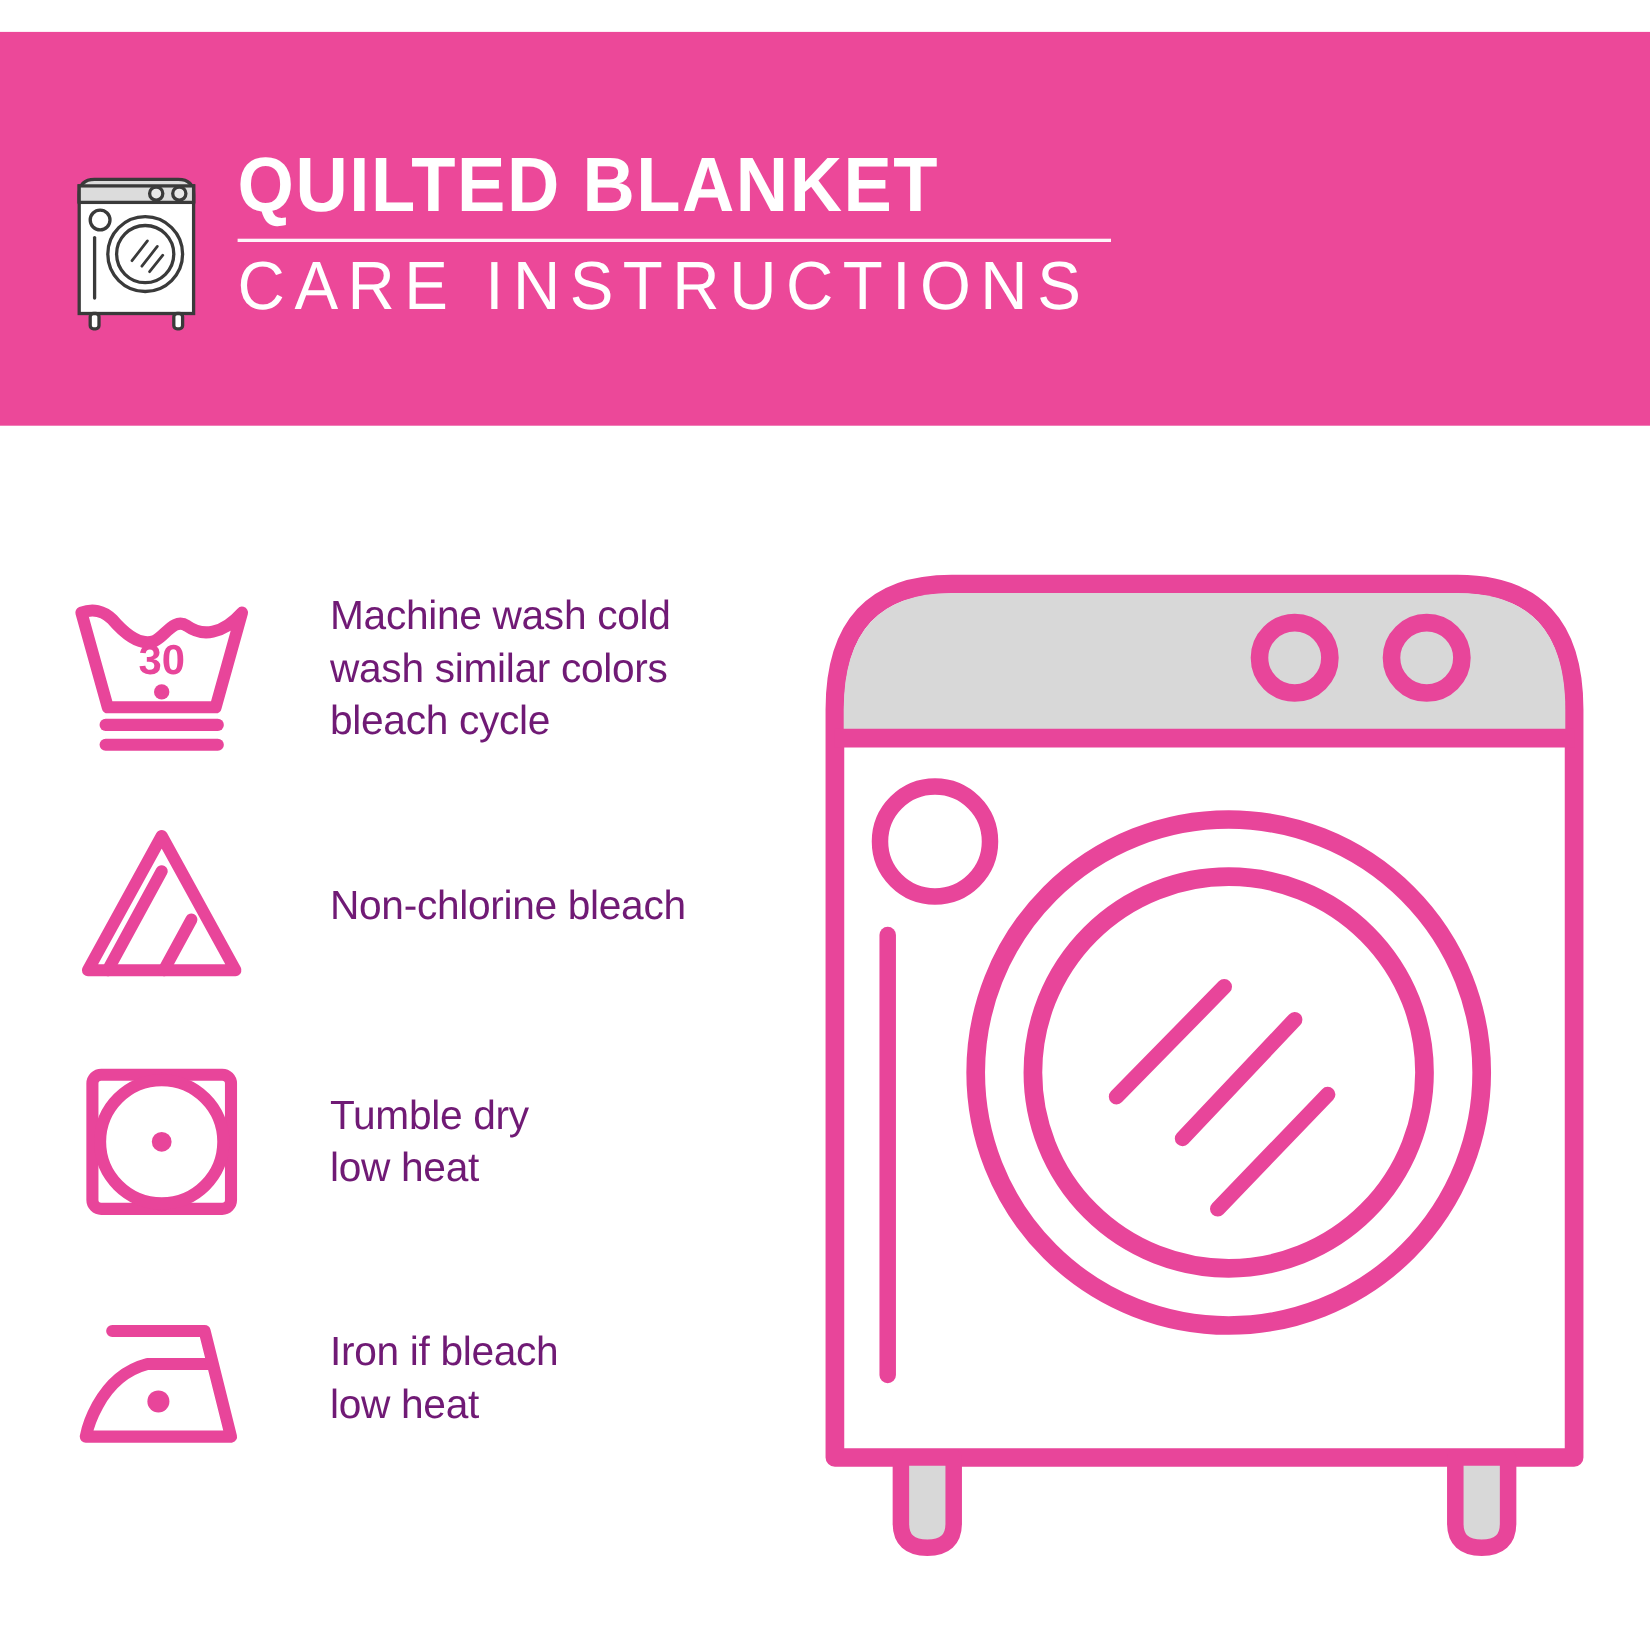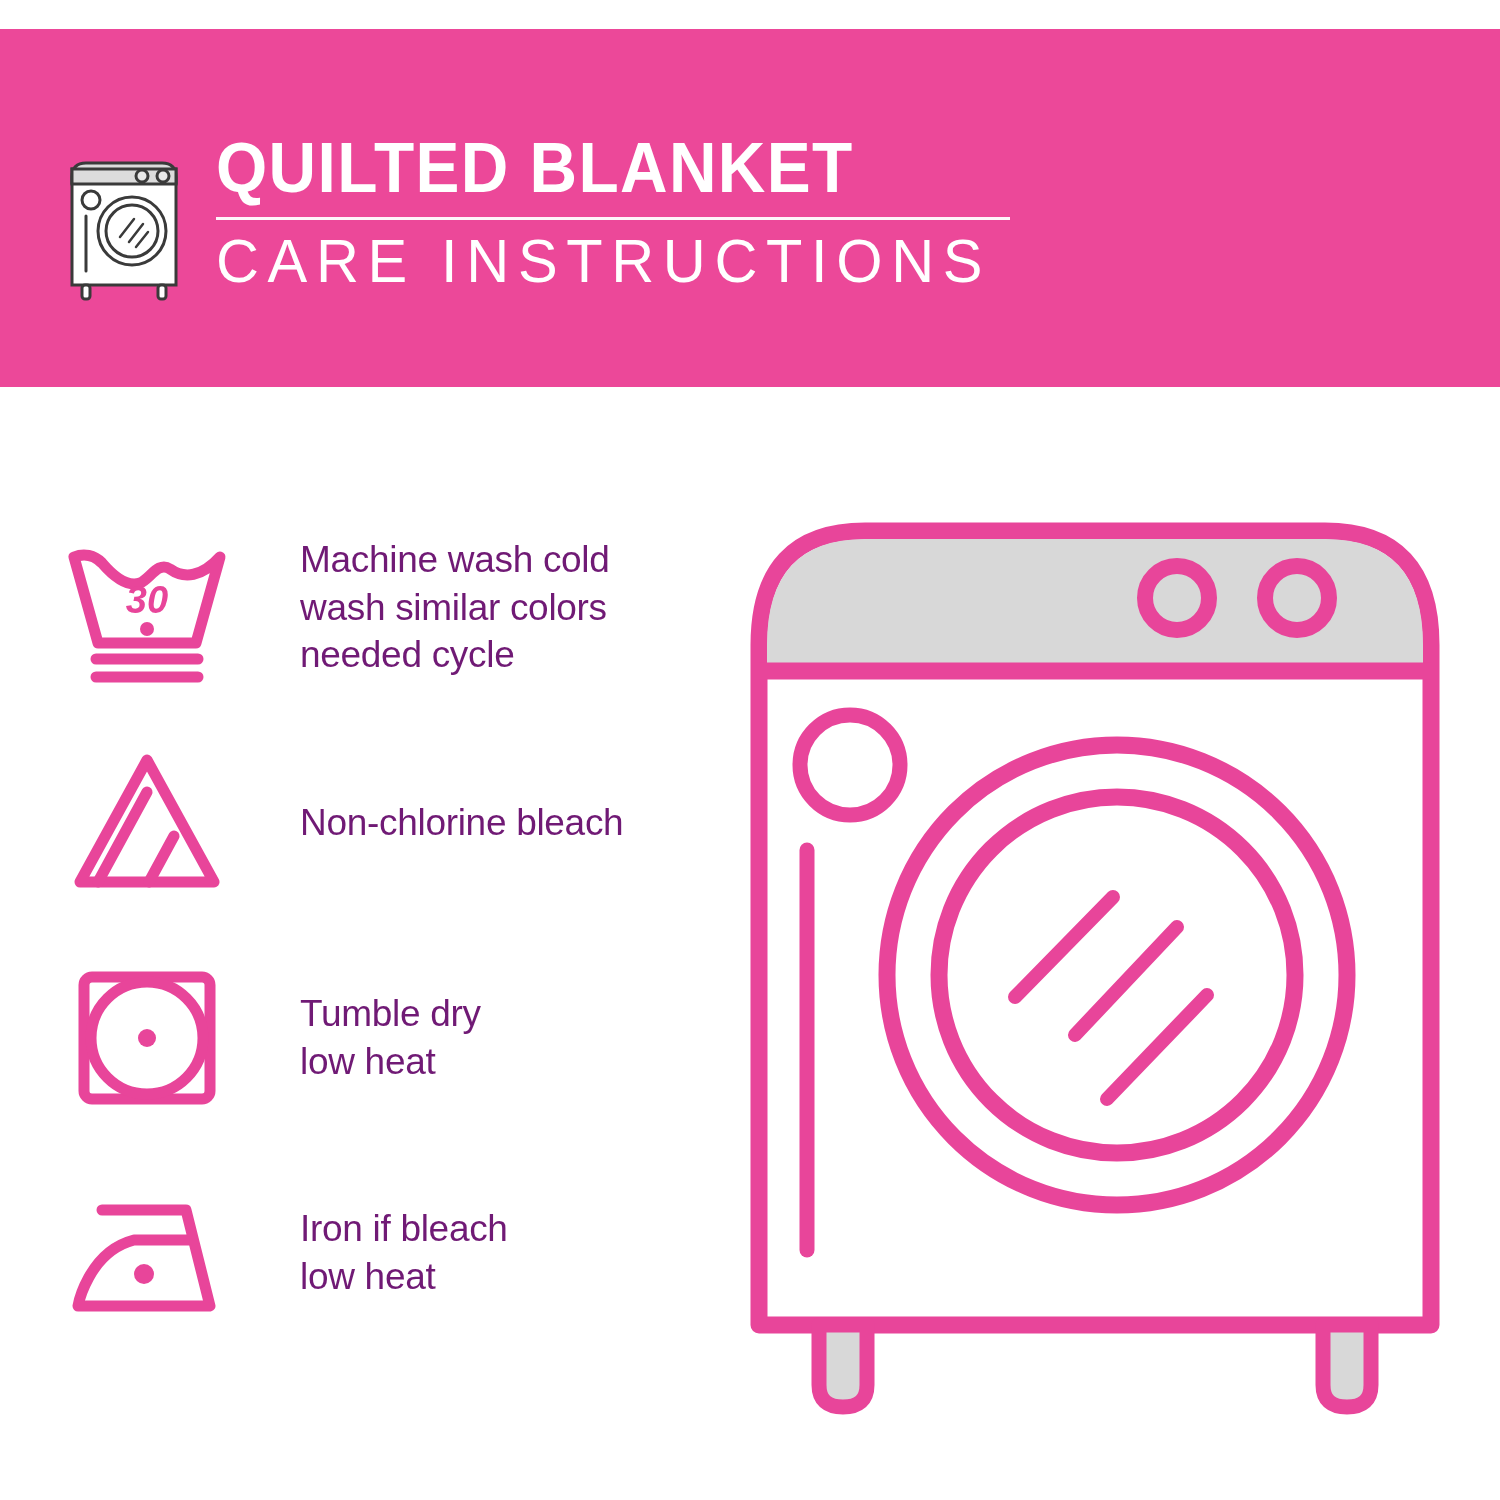--- a/index.html
+++ b/index.html
@@ -84,21 +84,20 @@
     display: flex;
     align-items: center;
     height: 215px;
   }
   .instr-symbol {
     width: 190px;
     flex: 0 0 190px;
     display: flex;
     align-items: center;
     justify-content: flex-start;
-    font-style: italic;
   }
   .instr-text {
     font-size: 37px;
     line-height: 1.28;
     color: #701a75;
     font-family: "Liberation Sans", sans-serif;
     letter-spacing: -0.3px;
     padding-left: 48px;
   }
 
@@ -168,21 +167,21 @@
           <line x1="34" y1="126" x2="136" y2="126"></line>
           <line x1="34" y1="144" x2="136" y2="144"></line>
         </g>
         <text x="85" y="80" text-anchor="middle" font-family="Liberation Sans, sans-serif" font-size="38" font-weight="bold" fill="#e8459a">30</text>
         <circle cx="85" cy="96" r="7" fill="#e8459a"></circle>
       </svg>
     </div>
     <div class="instr-text">
       <div>Machine wash cold</div>
       <div>wash similar colors</div>
-      <div>needed cycle</div>
+      <div>bleach cycle</div>
     </div>
   </div>
 
   <div class="instr-row">
     <div class="instr-symbol">
       <svg viewBox="0 0 170 150" width="170" height="150">
         <g fill="none" stroke="#e8459a" stroke-width="11" stroke-linecap="round" stroke-linejoin="round">
           <path d="M 85 12 L 152 134 L 18 134 Z"></path>
           <line x1="85" y1="44" x2="36" y2="134"></line>
           <line x1="112" y1="88" x2="87" y2="134"></line>

